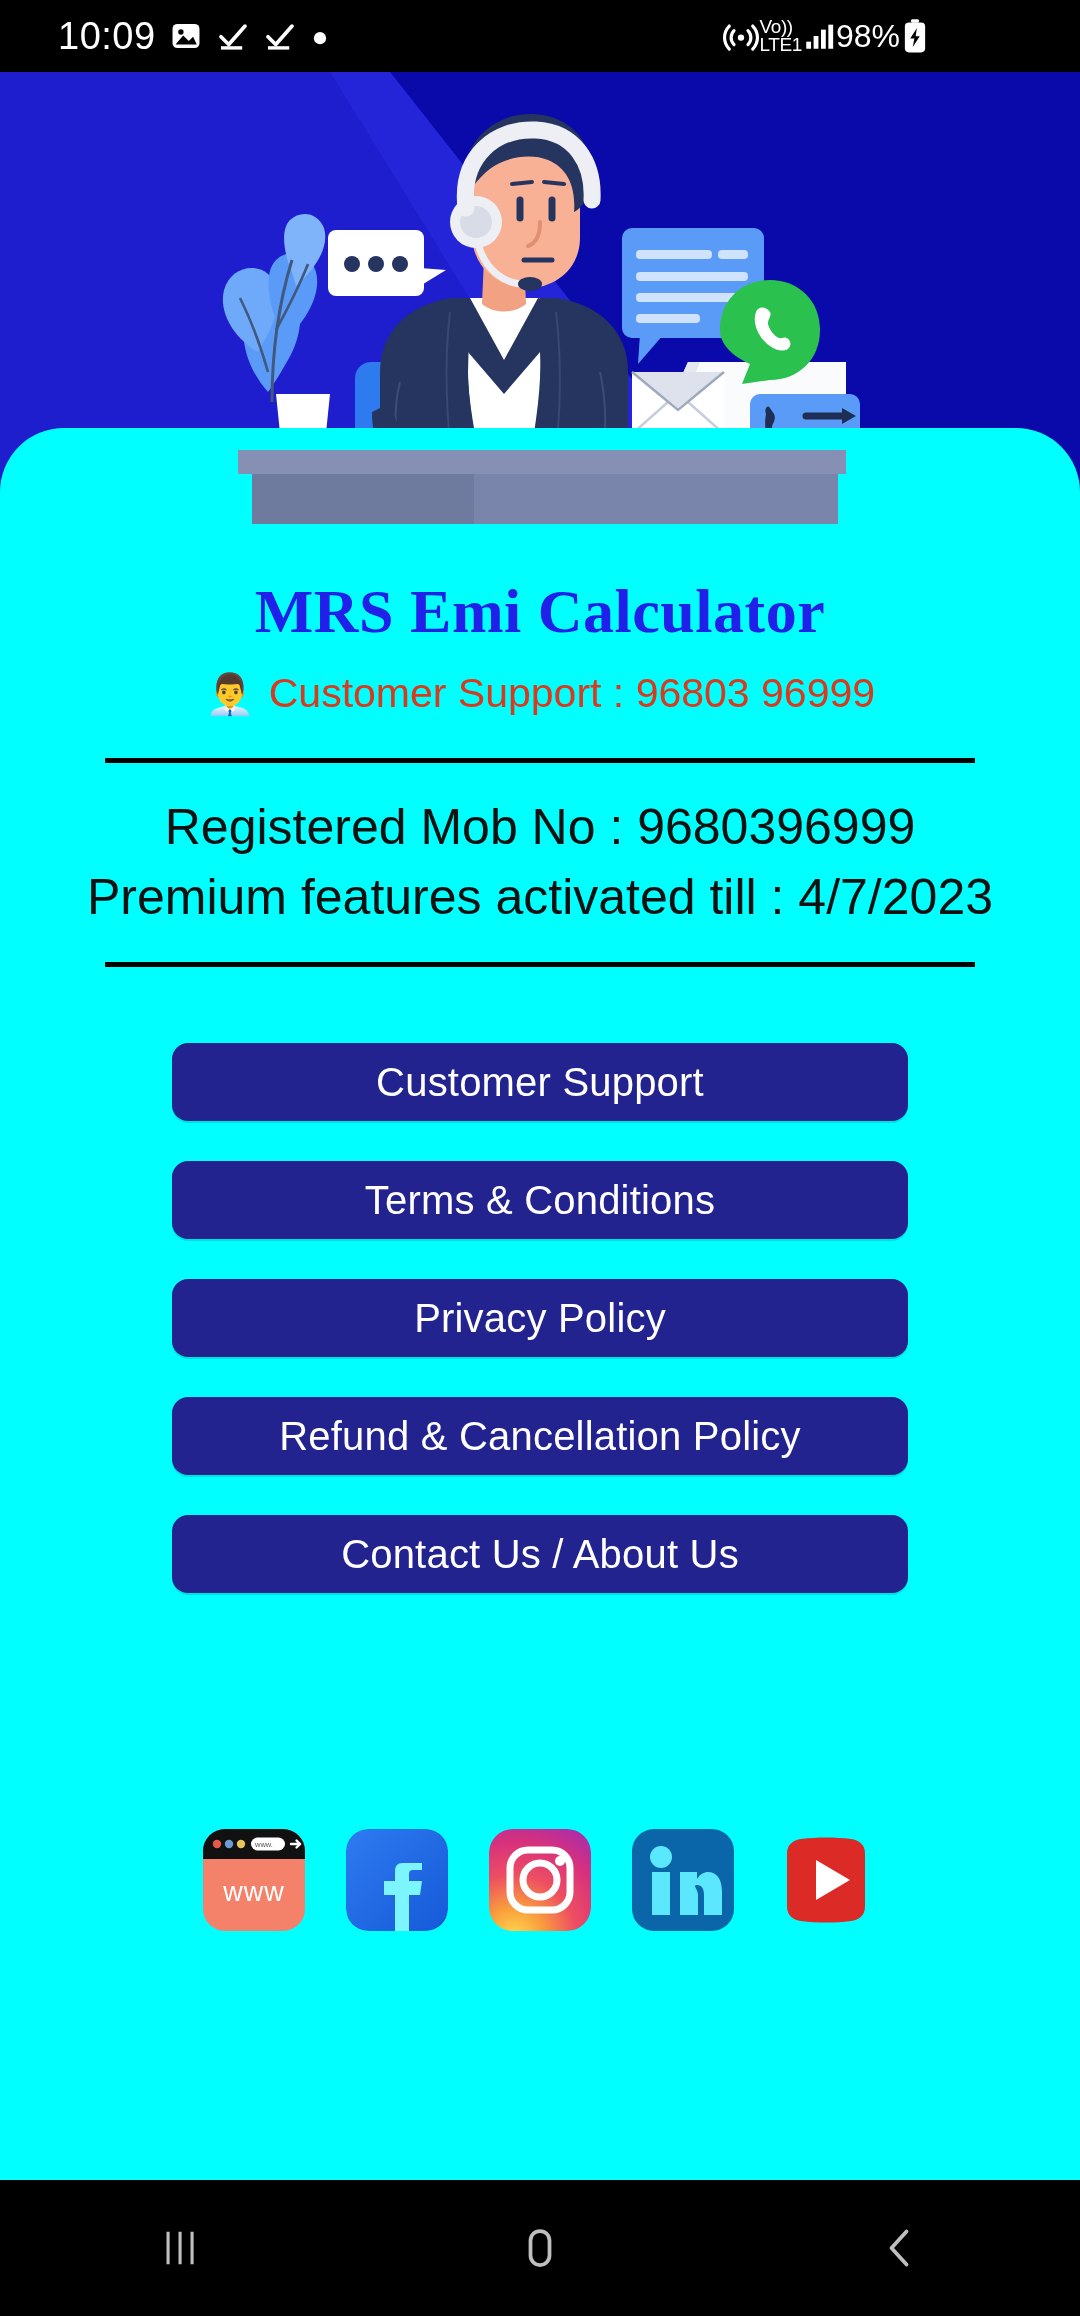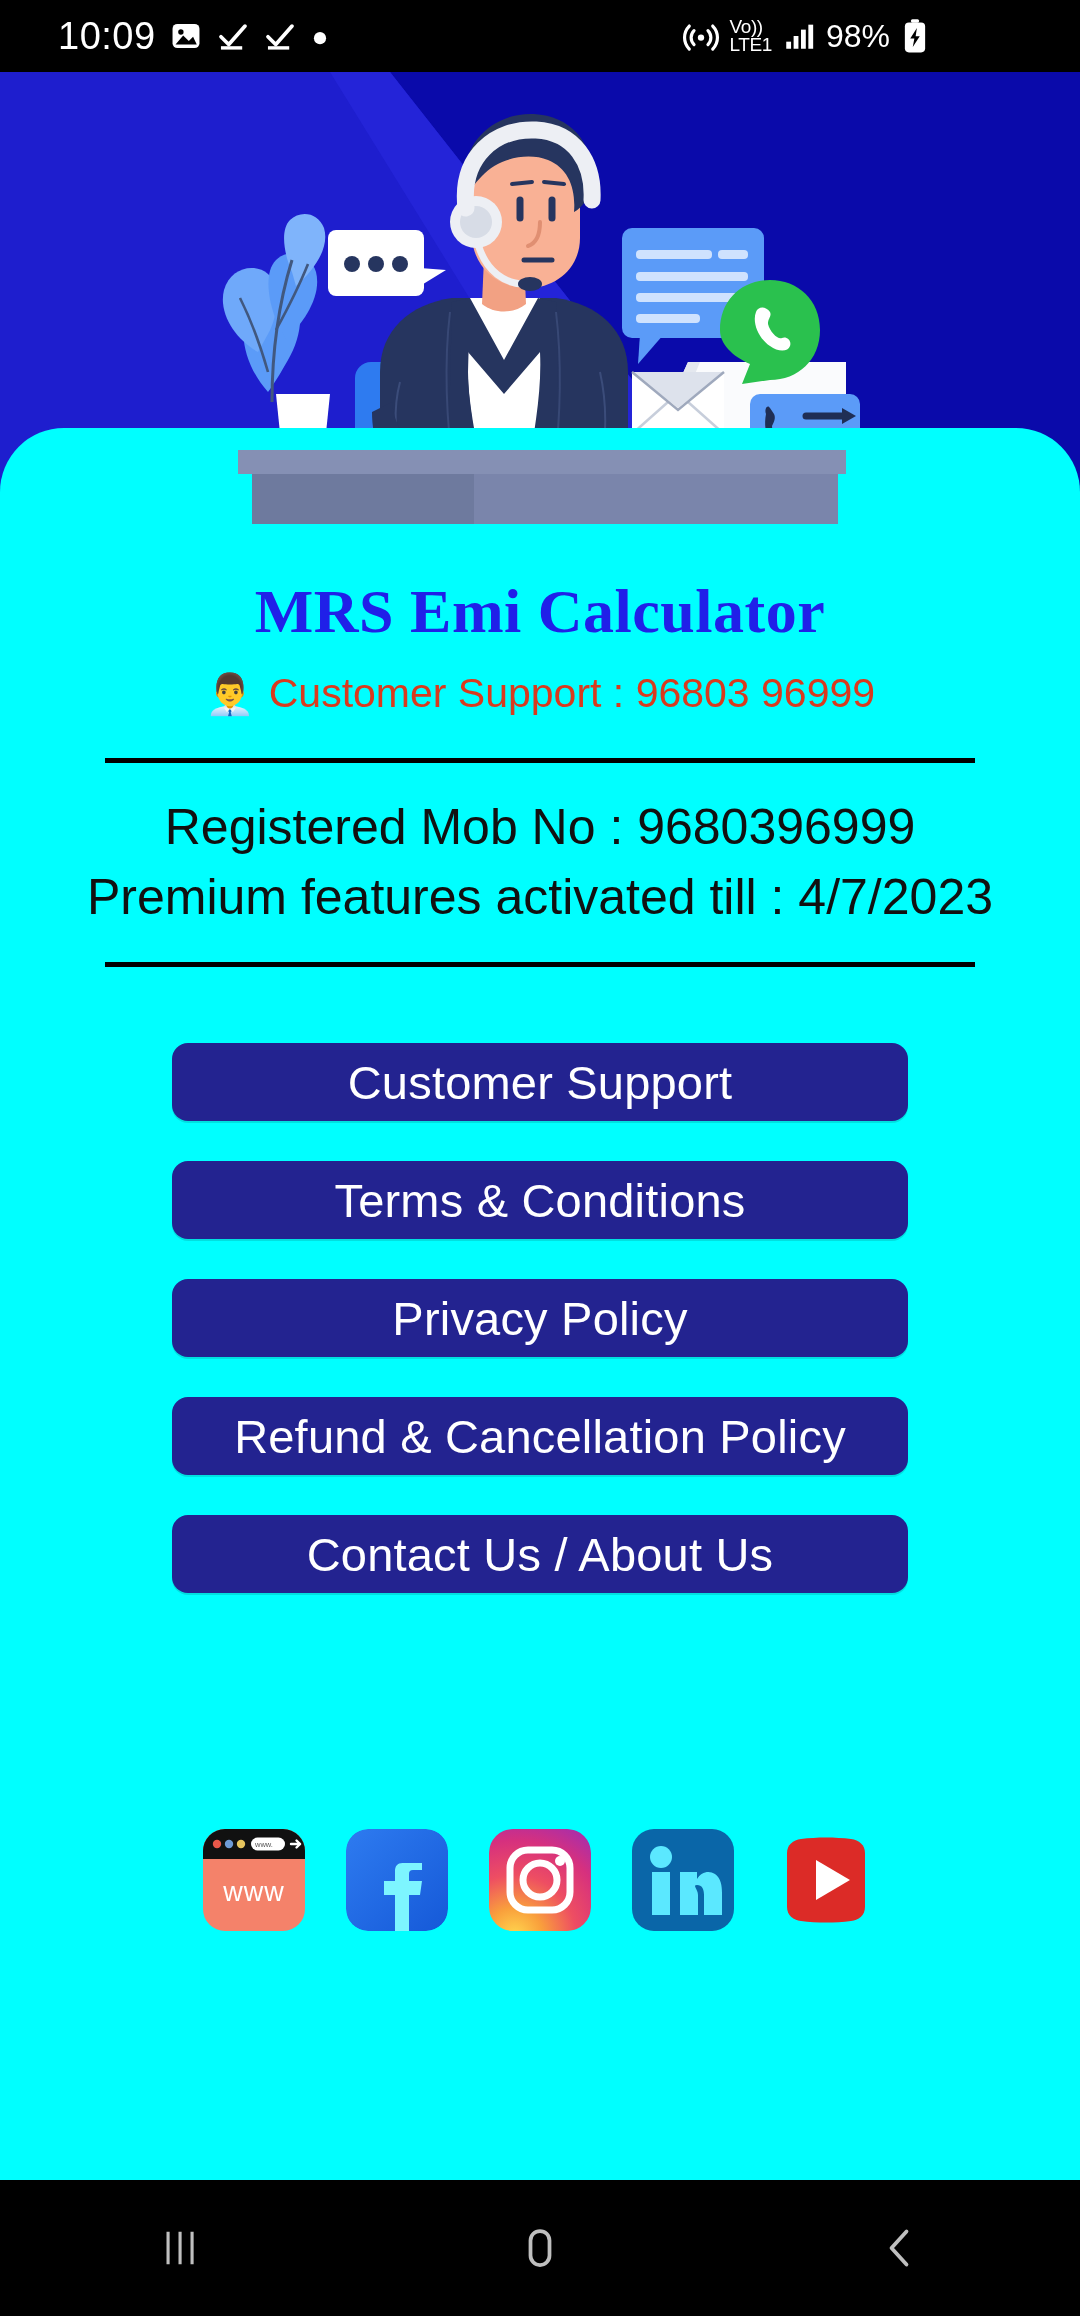--- a/index.html
+++ b/index.html
@@ -26,21 +26,21 @@
     background: #000000;
     display: flex;
     align-items: center;
     justify-content: space-between;
     padding: 0 26px;
     box-sizing: border-box;
     z-index: 40;
     margin-left: 32px;
   }
   .sb-left { display: flex; align-items: center; gap: 13px; }
-  .sb-right { display: flex; align-items: center; gap: 10px; }
+  .sb-right { display: flex; align-items: center; }
   .sb-clock {
     color: #ffffff;
     font-size: 38px;
     letter-spacing: 0.5px;
     font-family: "Liberation Sans", sans-serif;
   }
   .sb-icon { display: block; }
   .sb-battery-pct {
     color: #ffffff;
     font-size: 32px;
@@ -143,21 +143,21 @@
     gap: 40px;
   }
   .nav-button {
     width: 736px;
     height: 78px;
     background: #232390;
     border: none;
     border-radius: 16px;
     color: #ffffff;
     font-family: "Liberation Sans", sans-serif;
-    font-size: 47px;
+    font-size: 40px;
     letter-spacing: 0.2px;
     cursor: pointer;
     display: flex;
     align-items: center;
     justify-content: center;
     padding: 0;
     box-shadow: 0 2px 0 rgba(0,0,0,0.12);
   }
 
   

